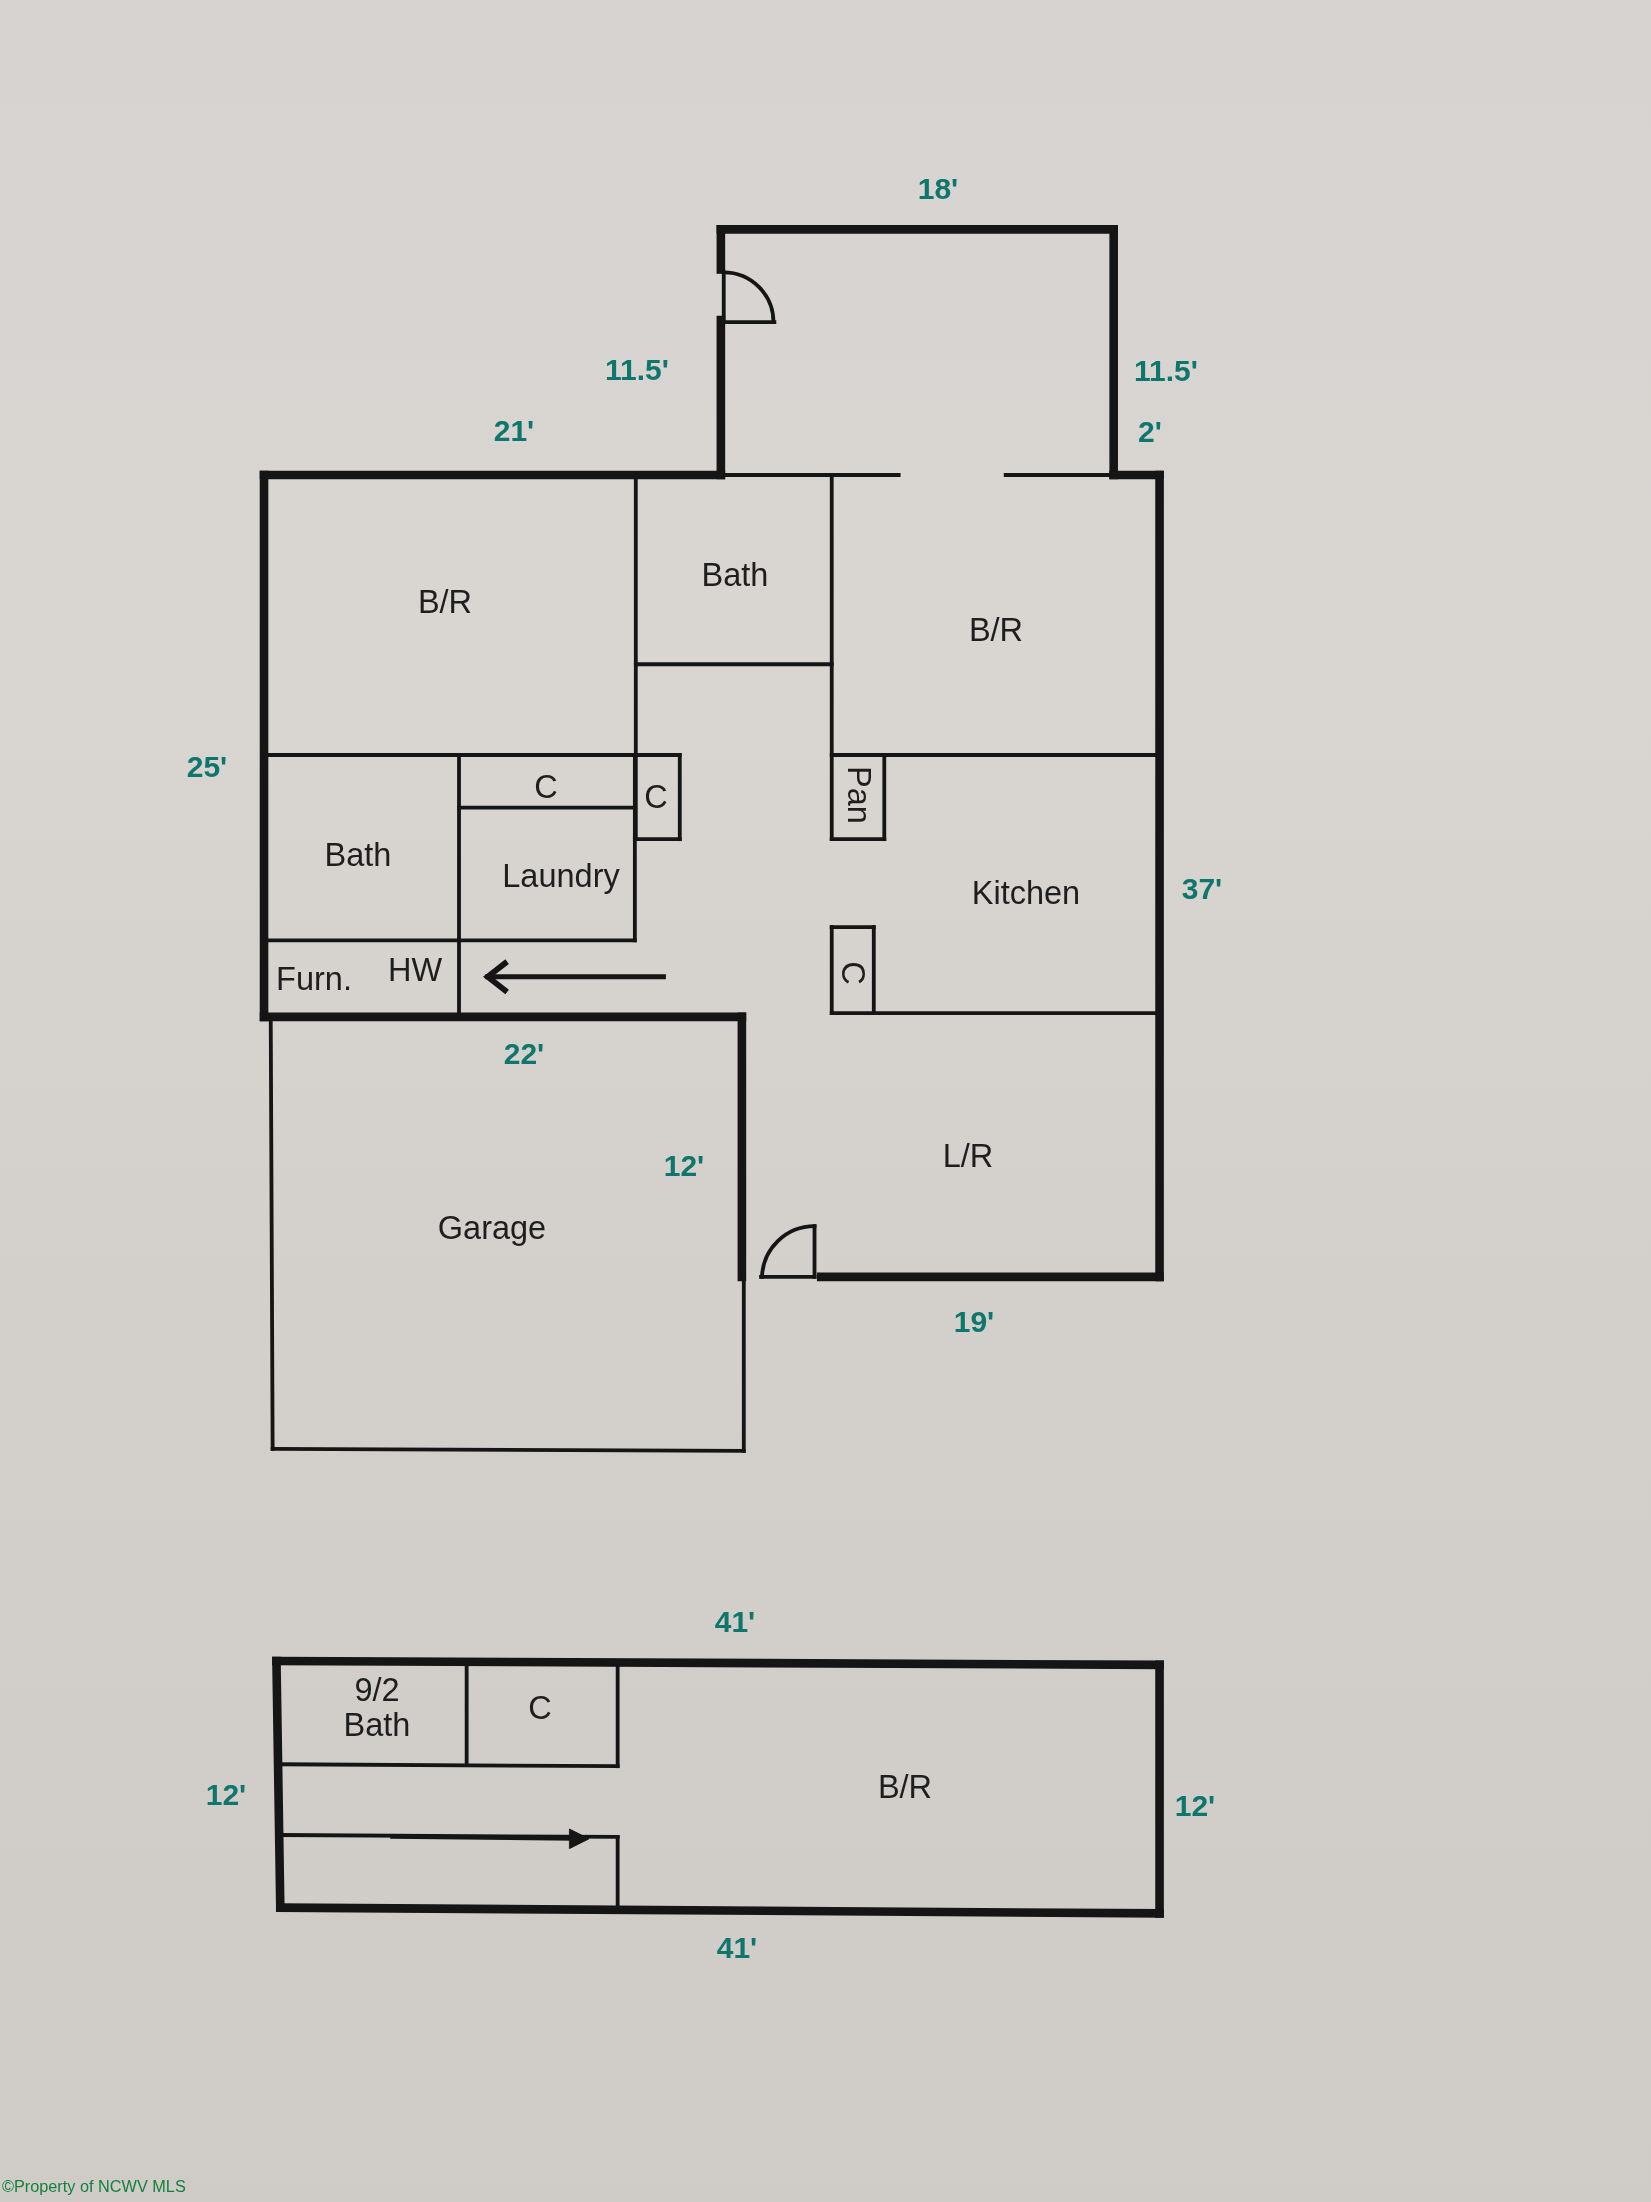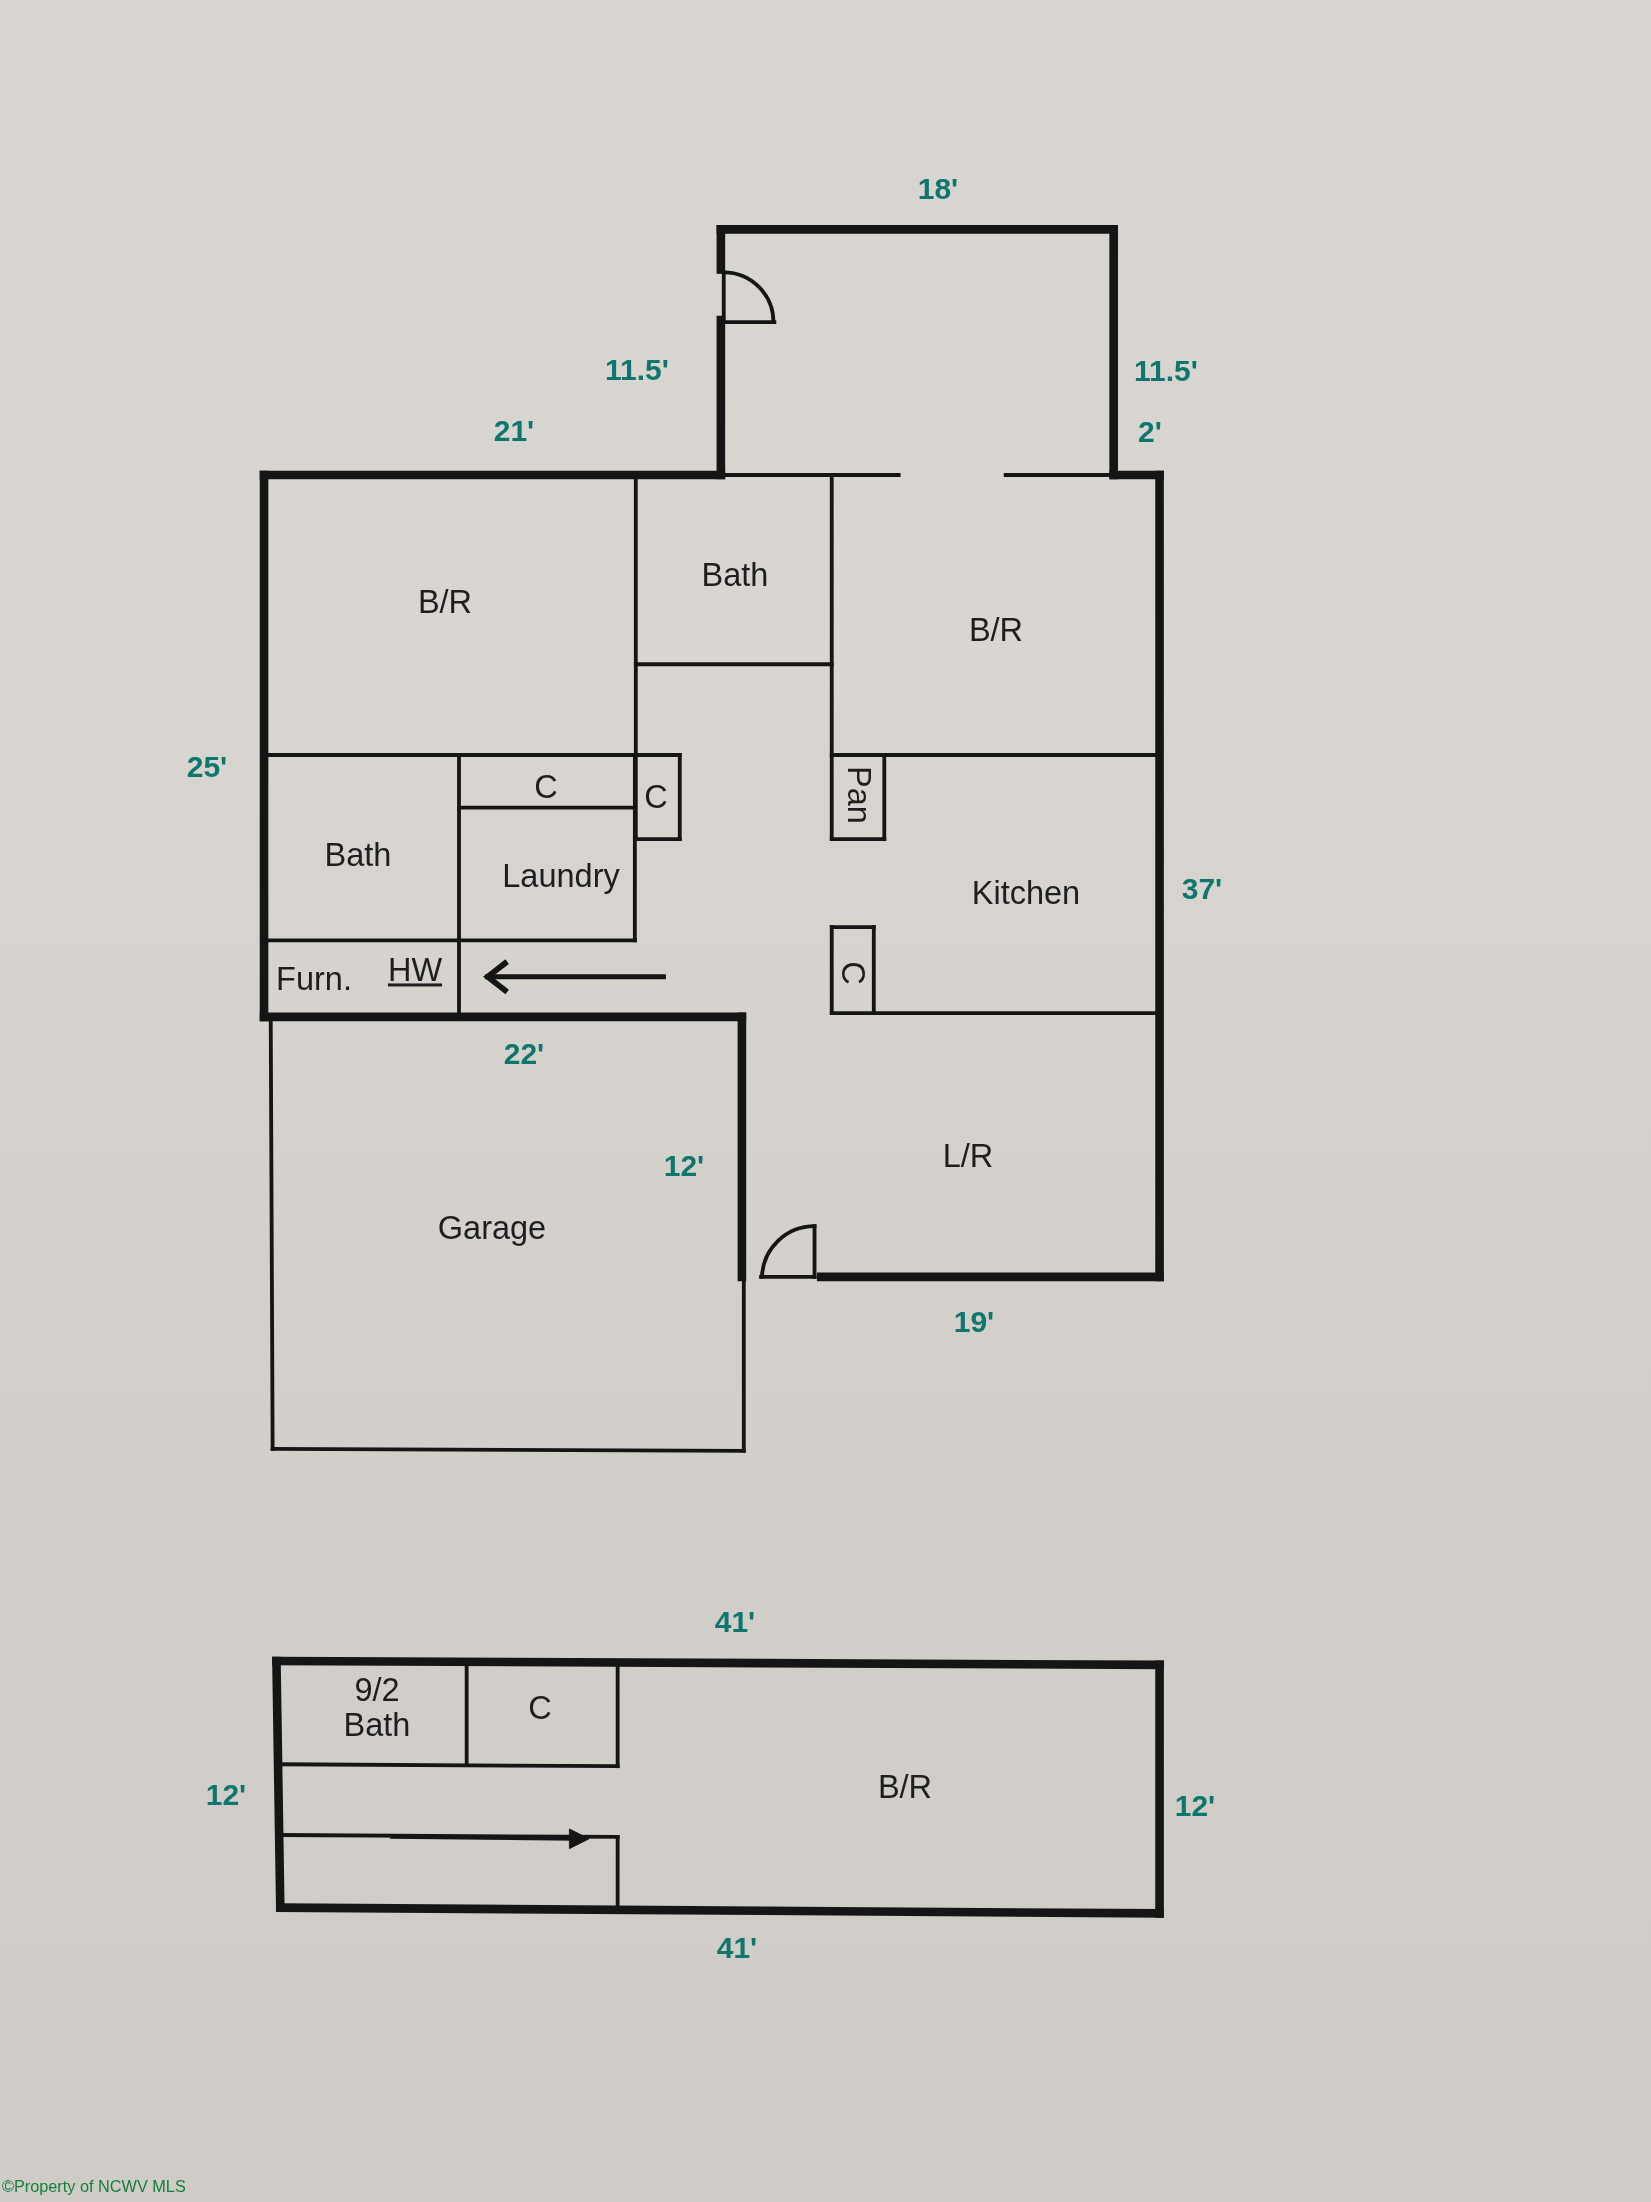--- a/index.html
+++ b/index.html
@@ -143,21 +143,21 @@
   <div class="lbl" style="left:735px; top:576px;">Bath</div>
   <div class="lbl" style="left:996px; top:631px;">B/R</div>
   <div class="lbl" style="left:546px; top:788px;">C</div>
   <div class="lbl" style="left:656px; top:798px;">C</div>
   <div class="lbl" style="left:358px; top:856px;">Bath</div>
   <div class="lbl" style="left:549px; top:877px;margin-left:12px;">Laundry</div>
   <div class="lbl rot90" style="left:858px; top:795px;">Pan</div>
   <div class="lbl" style="left:1026px; top:894px;">Kitchen</div>
   <div class="lbl rot90" style="left:852px; top:973px;">C</div>
   <div class="lbl" style="left:314px; top:980px;">Furn.</div>
-  <div class="lbl" style="left:415px; top:971px;text-decoration:underline;">HW</div>
+  <div class="lbl" style="left:415px; top:971px;">HW</div>
   <div class="lbl" style="left:968px; top:1157px;">L/R</div>
   <div class="lbl" style="left:492px; top:1229px;">Garage</div>
 
   <div class="dim" style="left:938px; top:189px;">18'</div>
   <div class="dim" style="left:637px; top:370px;">11.5'</div>
   <div class="dim" style="left:1166px; top:371px;">11.5'</div>
   <div class="dim" style="left:1150px; top:432px;">2'</div>
   <div class="dim" style="left:514px; top:431px;text-align:center;">21'</div>
   <div class="dim" style="left:207px; top:767px;">25'</div>
   <div class="dim" style="left:1202px; top:889px;">37'</div>

